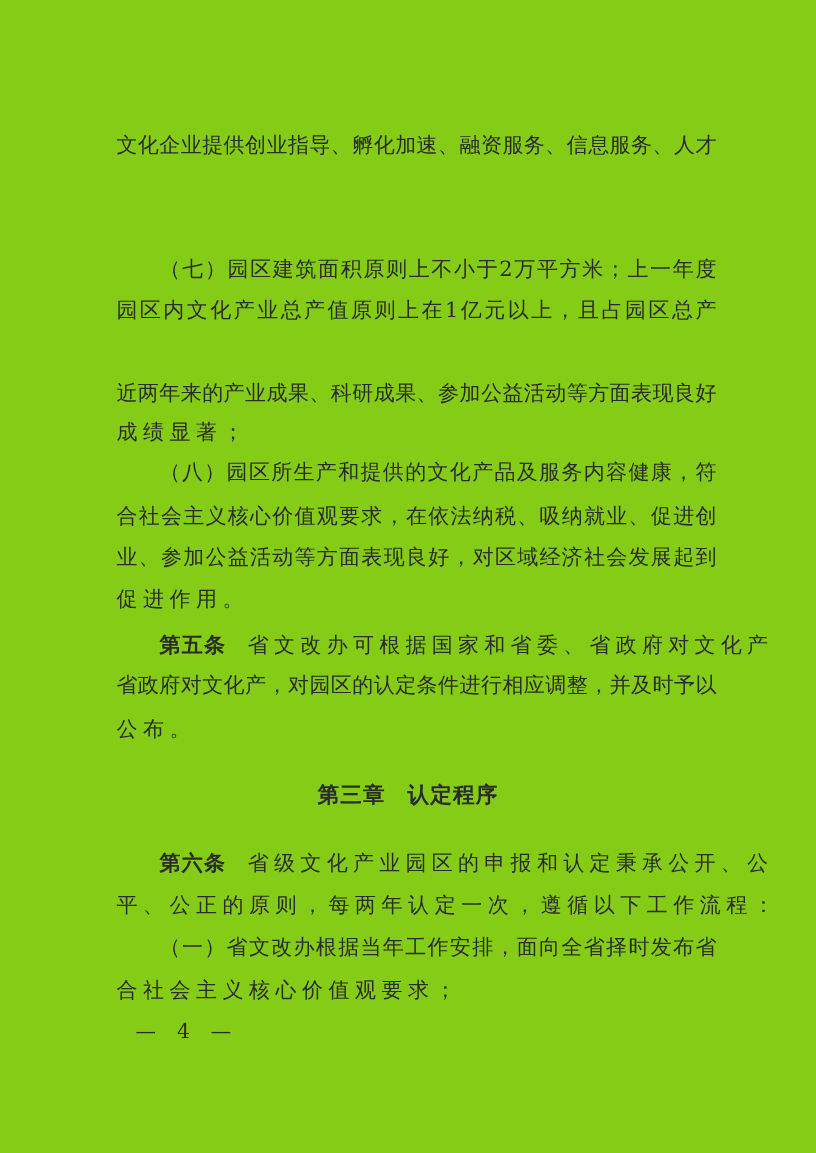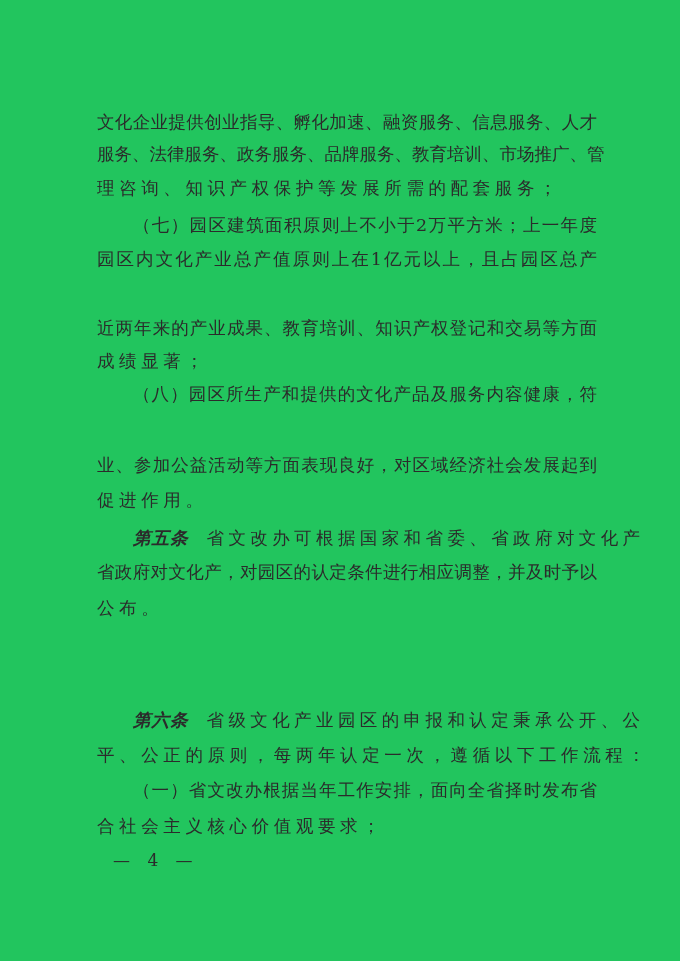--- a/index.html
+++ b/index.html
@@ -1,63 +1,65 @@
 <!DOCTYPE html>
 <html><head>
 <meta charset="utf-8">
 <style>
   html, body { margin: 0; padding: 0; }
   body {
     width: 680px; height: 961px; background: #fdfdfd; position: relative; overflow: hidden;
     font-family: "DejaVu Serif", "Liberation Serif", serif; color: #2a2a2a;
   }
-  .page { position: absolute; left: 0; top: 0; width: 680px; height: 961px; background: #22c55e; }
+  .page { position: absolute; left: 0; top: 0; width: 680px; height: 961px; background: #84cc16; }
   .line {
     position: absolute; left: 97px; width: 500px; height: 24px; line-height: 24px;
     font-size: 17.5px; white-space: nowrap; text-align: justify; text-align-last: justify;
     letter-spacing: 0; color: #2b2b2b;
   }
   .line.last { text-align-last: left; letter-spacing: 4.6px; }
   .line.indent { left: 133px; width: 464px; }
-  .bold { font-family: "DejaVu Sans", "Liberation Sans", sans-serif; font-weight: bold; letter-spacing: 1px; margin-right: 18px; font-style: italic; }
+  .bold { font-family: "DejaVu Sans", "Liberation Sans", sans-serif; font-weight: bold; letter-spacing: 1px; margin-right: 18px; }
   .heading {
     position: absolute; left: 0; width: 680px; top: 651px; text-align: center;
     font-family: "DejaVu Sans", "Liberation Sans", sans-serif; font-weight: bold; font-size: 18px;
     line-height: 24px; color: #2b2b2b; letter-spacing: 1px;
   }
   .heading .gap { display: inline-block; width: 18px; }
   .pagenum {
     position: absolute; left: 113px; top: 848px; font-size: 17px; line-height: 24px; color: #2b2b2b;
     letter-spacing: 6px; white-space: nowrap;
   }
 </style>
 </head>
 <body>
 
 <div class="page">
 
   <div class="line" style="top:110px">文化企业提供创业指导、孵化加速、融资服务、信息服务、人才</div>
-  <div class="line" style="top:142px">服务、法律服务、政务服务、品牌服务、教育培训、市场推广、管</div>
-  <div class="line last" style="top:176px">理咨询、知识产权保护等发展所需的配套服务；</div>
 
   <div class="line indent" style="top:213px">（七）园区建筑面积原则上不小于2万平方米；上一年度</div>
   <div class="line" style="top:247px">园区内文化产业总产值原则上在1亿元以上，且占园区总产</div>
-  <div class="line" style="top:316px">近两年来的产业成果、教育培训、知识产权登记和交易等方面</div>
+  <div class="line" style="top:316px">近两年来的产业成果、科研成果、参加公益活动等方面表现良好</div>
   <div class="line indent" style="top:382px">（八）园区所生产和提供的文化产品及服务内容健康，符</div>
 
   <div class="line last" style="top:349px">成绩显著；</div>
+  <div class="line" style="top:419px">合社会主义核心价值观要求，在依法纳税、吸纳就业、促进创</div>
   <div class="line last" style="top:488px">促进作用。</div>
   <div class="line" style="top:453px">业、参加公益活动等方面表现良好，对区域经济社会发展起到</div>
 
   <div class="line indent" style="top:526px; text-align-last:left;">
     <span class="bold">第五条</span><span style="letter-spacing:4.4px">省文改办可根据国家和省委、省政府对文化产</span>
   </div>
   <div class="line" style="top:560px">省政府对文化产，对园区的认定条件进行相应调整，并及时予以</div>
   <div class="line last" style="top:596px">公布。</div>
 
+  <div class="heading">
+    <span>第三章</span><span class="gap"></span><span>认定程序</span>
+  </div>
 
   <div class="line indent" style="top:708px; text-align-last:left;">
     <span class="bold">第六条</span><span style="letter-spacing:4.4px">省级文化产业园区的申报和认定秉承公开、公</span>
   </div>
   <div class="line last" style="top:743px">平、公正的原则，每两年认定一次，遵循以下工作流程：</div>
   <div class="line indent" style="top:778px">（一）省文改办根据当年工作安排，面向全省择时发布省</div>
   <div class="line last" style="top:814px">合社会主义核心价值观要求；</div>
 
   <div class="pagenum">— 4 —</div>
 </div>

